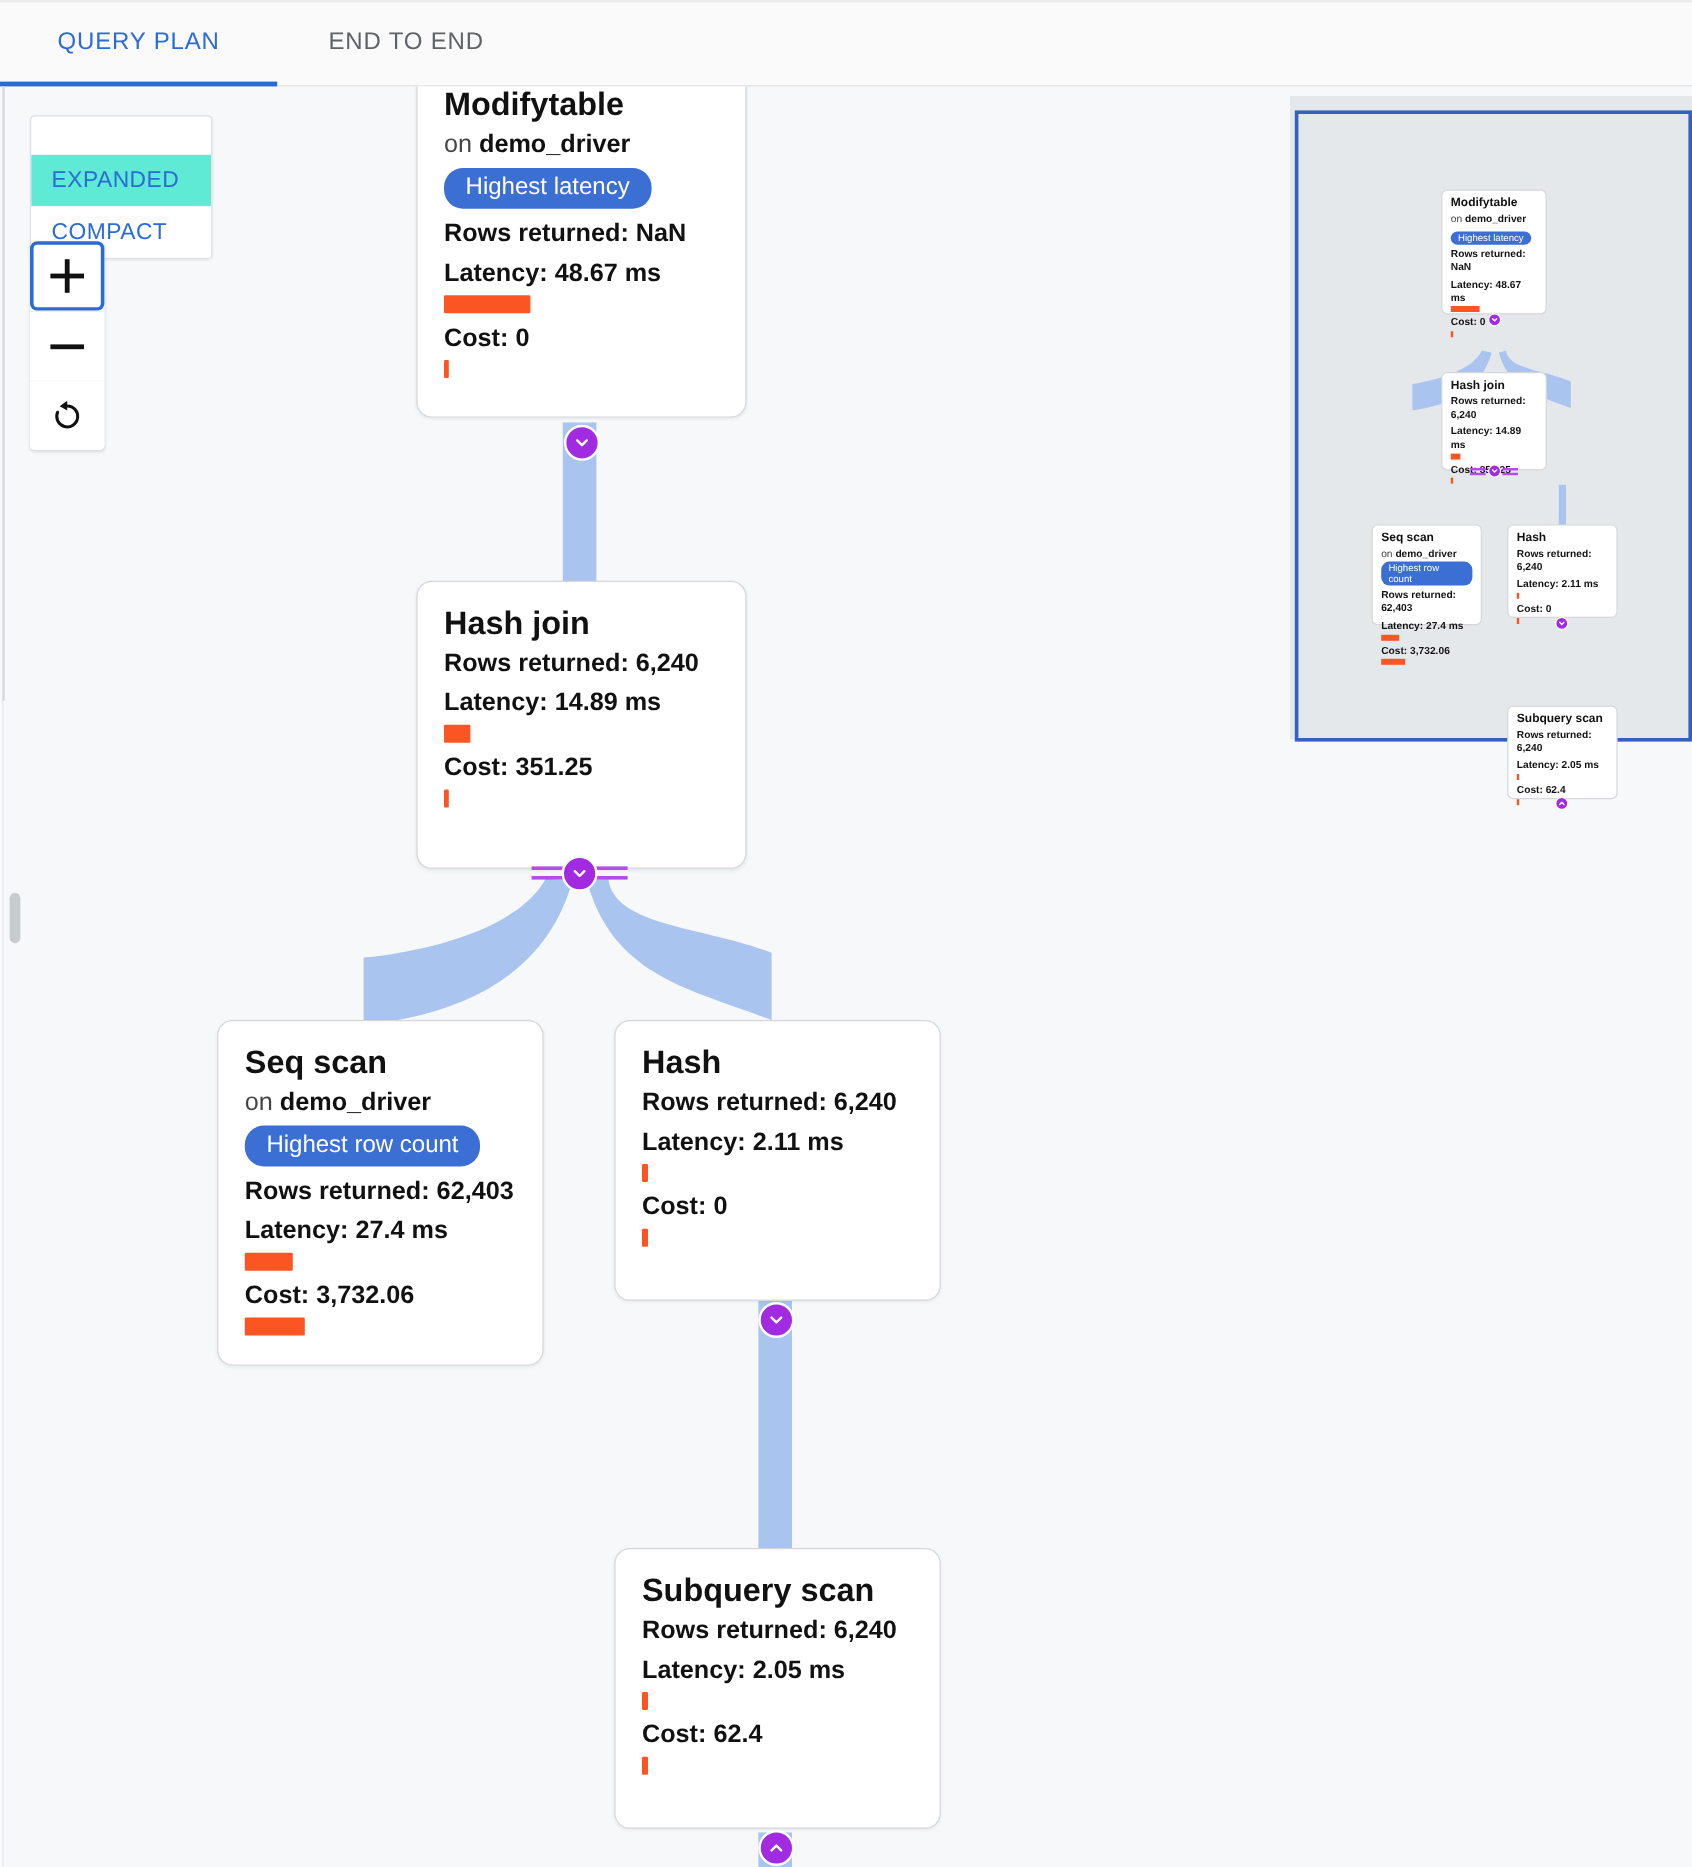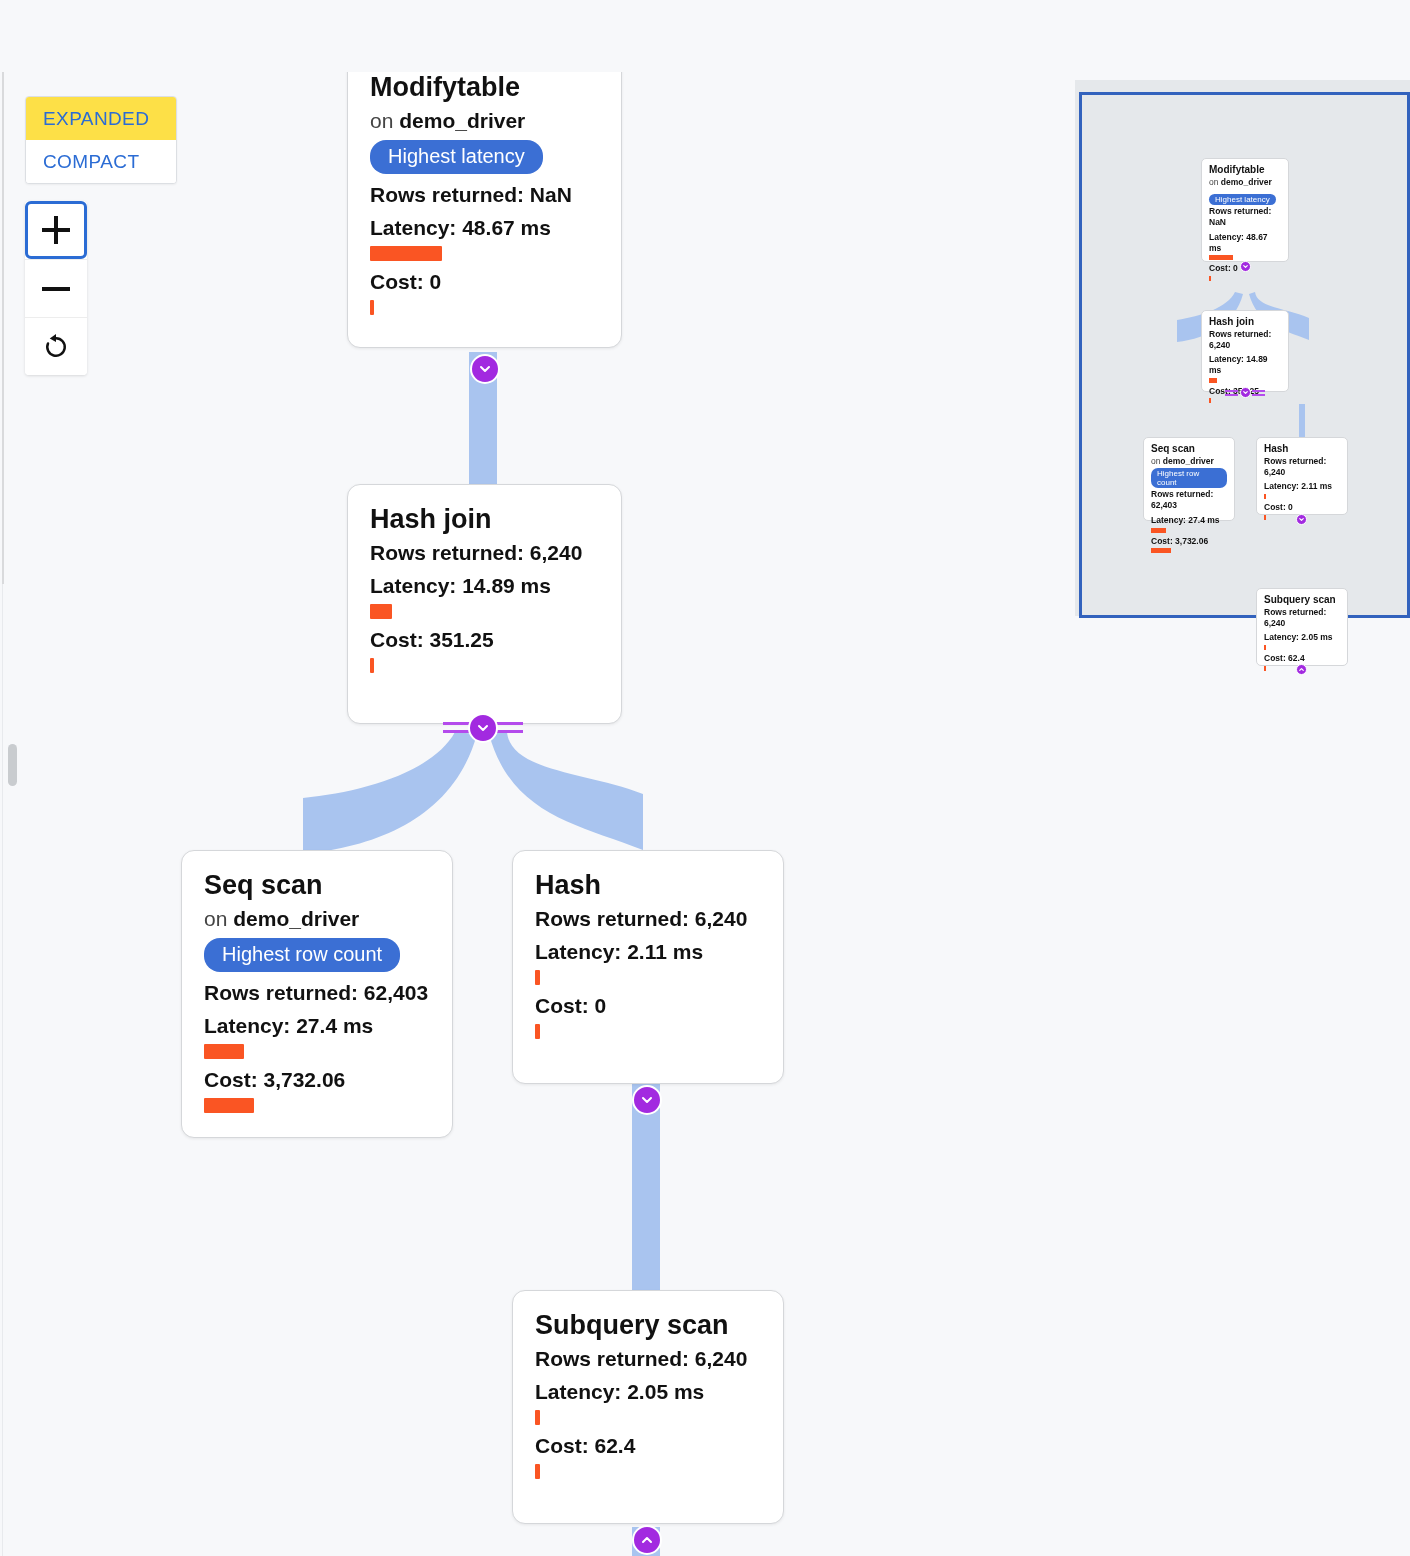--- a/index.html
+++ b/index.html
@@ -60,21 +60,21 @@
     background: #fff; border: 1px solid #dcdfe3; border-radius: 4px;
     overflow: hidden;
     box-shadow: 0 1px 2px rgba(0,0,0,.05);
   }
   .mode-btn {
     display: block; width: 100%; height: 43px; line-height: 43px;
     font-family: inherit; font-size: 19px; letter-spacing: .4px;
     color: #2b6cd4; background: #fff; border: none; text-align: left;
     padding-left: 17px; cursor: pointer;
   }
-  .mode-btn.selected { background: #fde047; }
+  .mode-btn.selected { background: #5eead4; margin-top: 32px; }
 
   .zoom-stack {
     position: absolute; left: 22px; top: 129px; width: 62px;
     background: #fff; border-radius: 4px;
     box-shadow: 0 1px 3px rgba(0,0,0,.13);
   }
   .zoom-btn {
     display: flex; align-items: center; justify-content: center;
     width: 62px; height: 58px; background: #fff; border: none;
     cursor: pointer; position: relative; font-family: inherit;
@@ -152,20 +152,25 @@
     display:flex; align-items:center; justify-content:center;
   }
   .mhj-lines { position:absolute; z-index:8; }
   .mhj-lines i { position:absolute; display:block; height:1.5px; background:#b44bec; }
 </style>
 </head>
 <body>
 
 <div id="root">
 
+  <div class="tabbar">
+    <button class="tab active" id="tab-query">QUERY PLAN</button>
+    <button class="tab" id="tab-e2e">END TO END</button>
+    <div class="tab-underline"></div>
+  </div>
 
   <div class="left-divider"></div>
   <div class="left-divider-top"></div>
   <div class="vscroll-thumb"></div>
 
   <div class="canvas">
 
     <svg class="edges" viewBox="0 0 1407 1484" preserveAspectRatio="none">
 
       <path d="M 466 280 L 466 420 L 494 420 L 494 280 Z" fill="#a9c4ef"></path>

